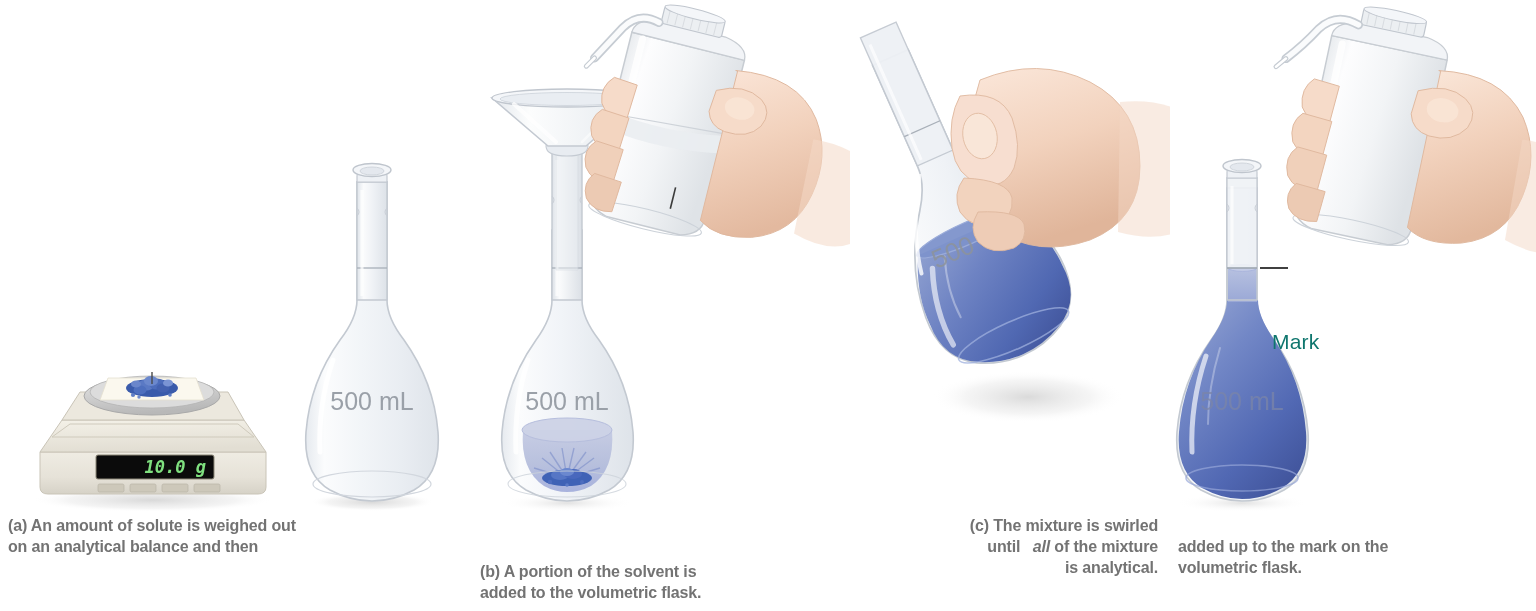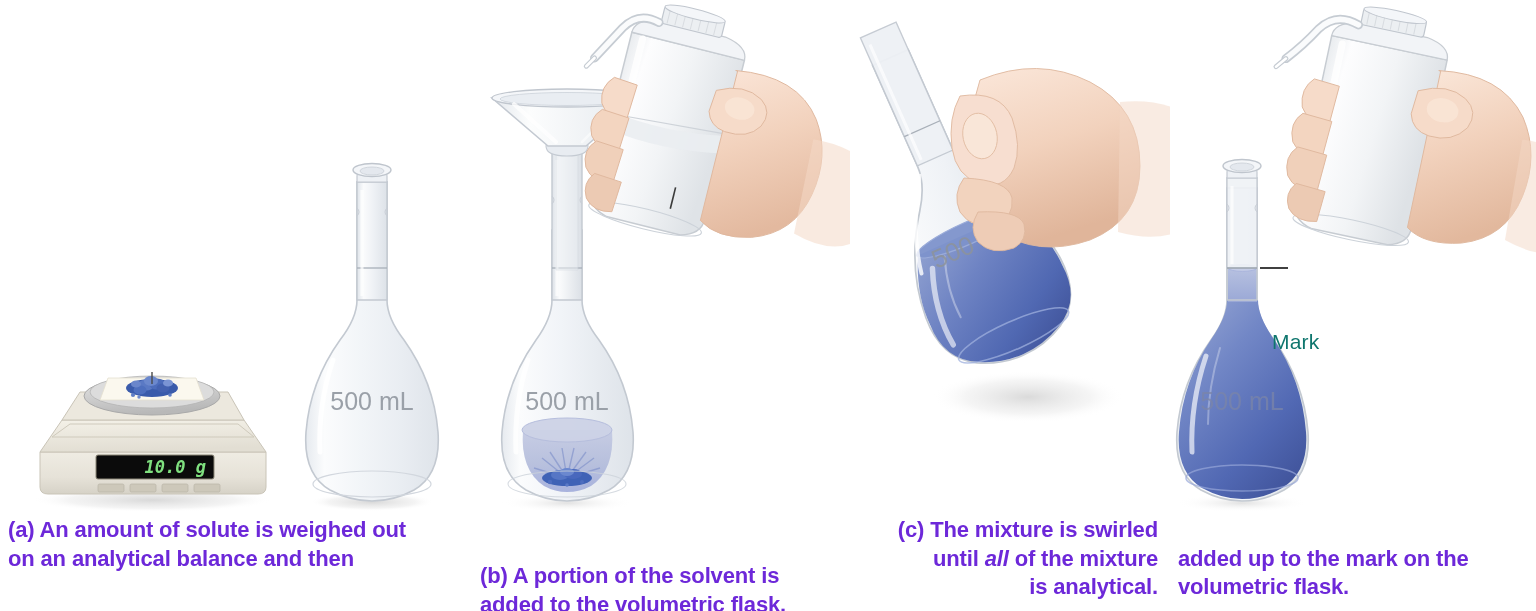--- a/index.html
+++ b/index.html
@@ -39,31 +39,31 @@
     height: 512px;
   }
   .art svg { display: block; width: 100%; height: 100%; }
 
   .caption {
     position: absolute;
     left: 0;
     top: 516px;
     width: 100%;
     font-family: "Liberation Sans", sans-serif;
-    font-size: 22px;
+    font-size: 16px;
     font-weight: bold;
     line-height: 1.30;
-    color: #6d28d9;
+    color: #737373;
     letter-spacing: -0.15px;
   }
   #panel-a .caption { padding-left: 8px;  width: 440px; }
   #panel-b .caption { padding-left: 10px; width: 360px; margin-top: 46px; }
   #panel-c .caption { padding-left: 8px;  width: 300px; text-align: right; }
   #panel-d .caption { padding-left: 8px;  width: 340px; }
-  .caption .ital { font-style: italic; }
+  .caption .ital { font-style: italic; margin-left: 8px; }
 
   .mark-label {
     position: absolute;
     left: 102px;
     top: 298px;
     font-family: "Liberation Sans", sans-serif;
     font-size: 21px;
     color: #0f766e;
     letter-spacing: 0.2px;
     margin-top: 32px;

